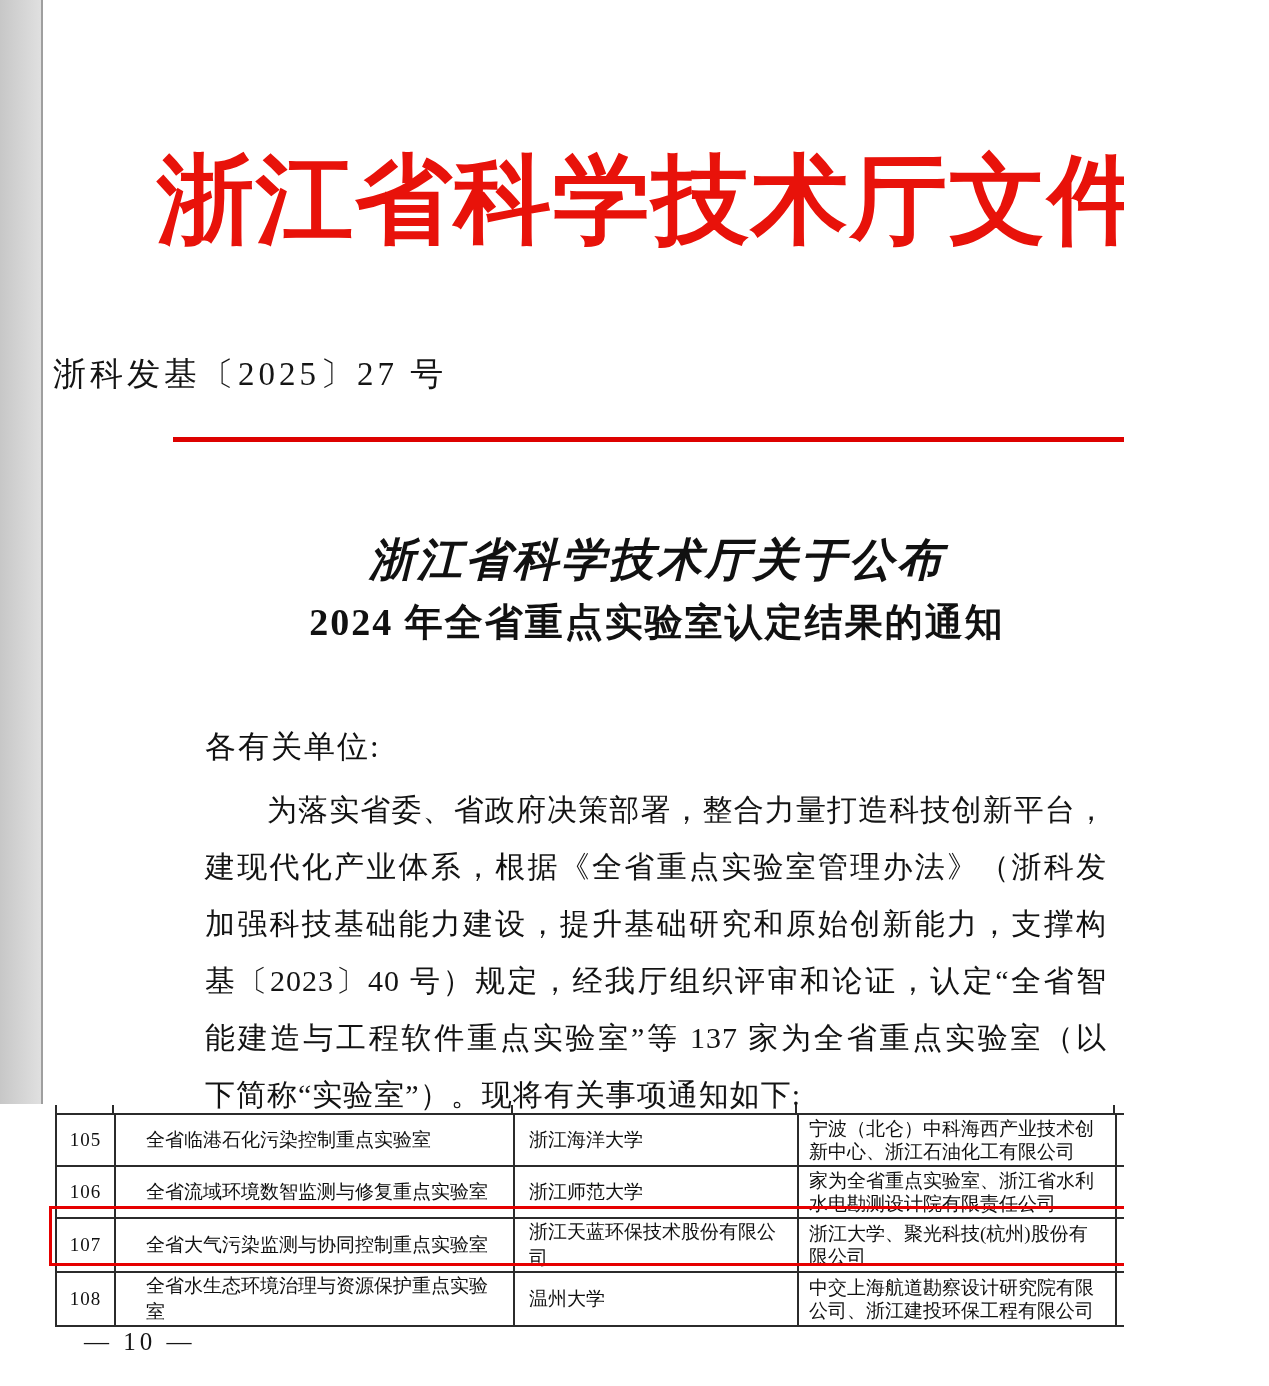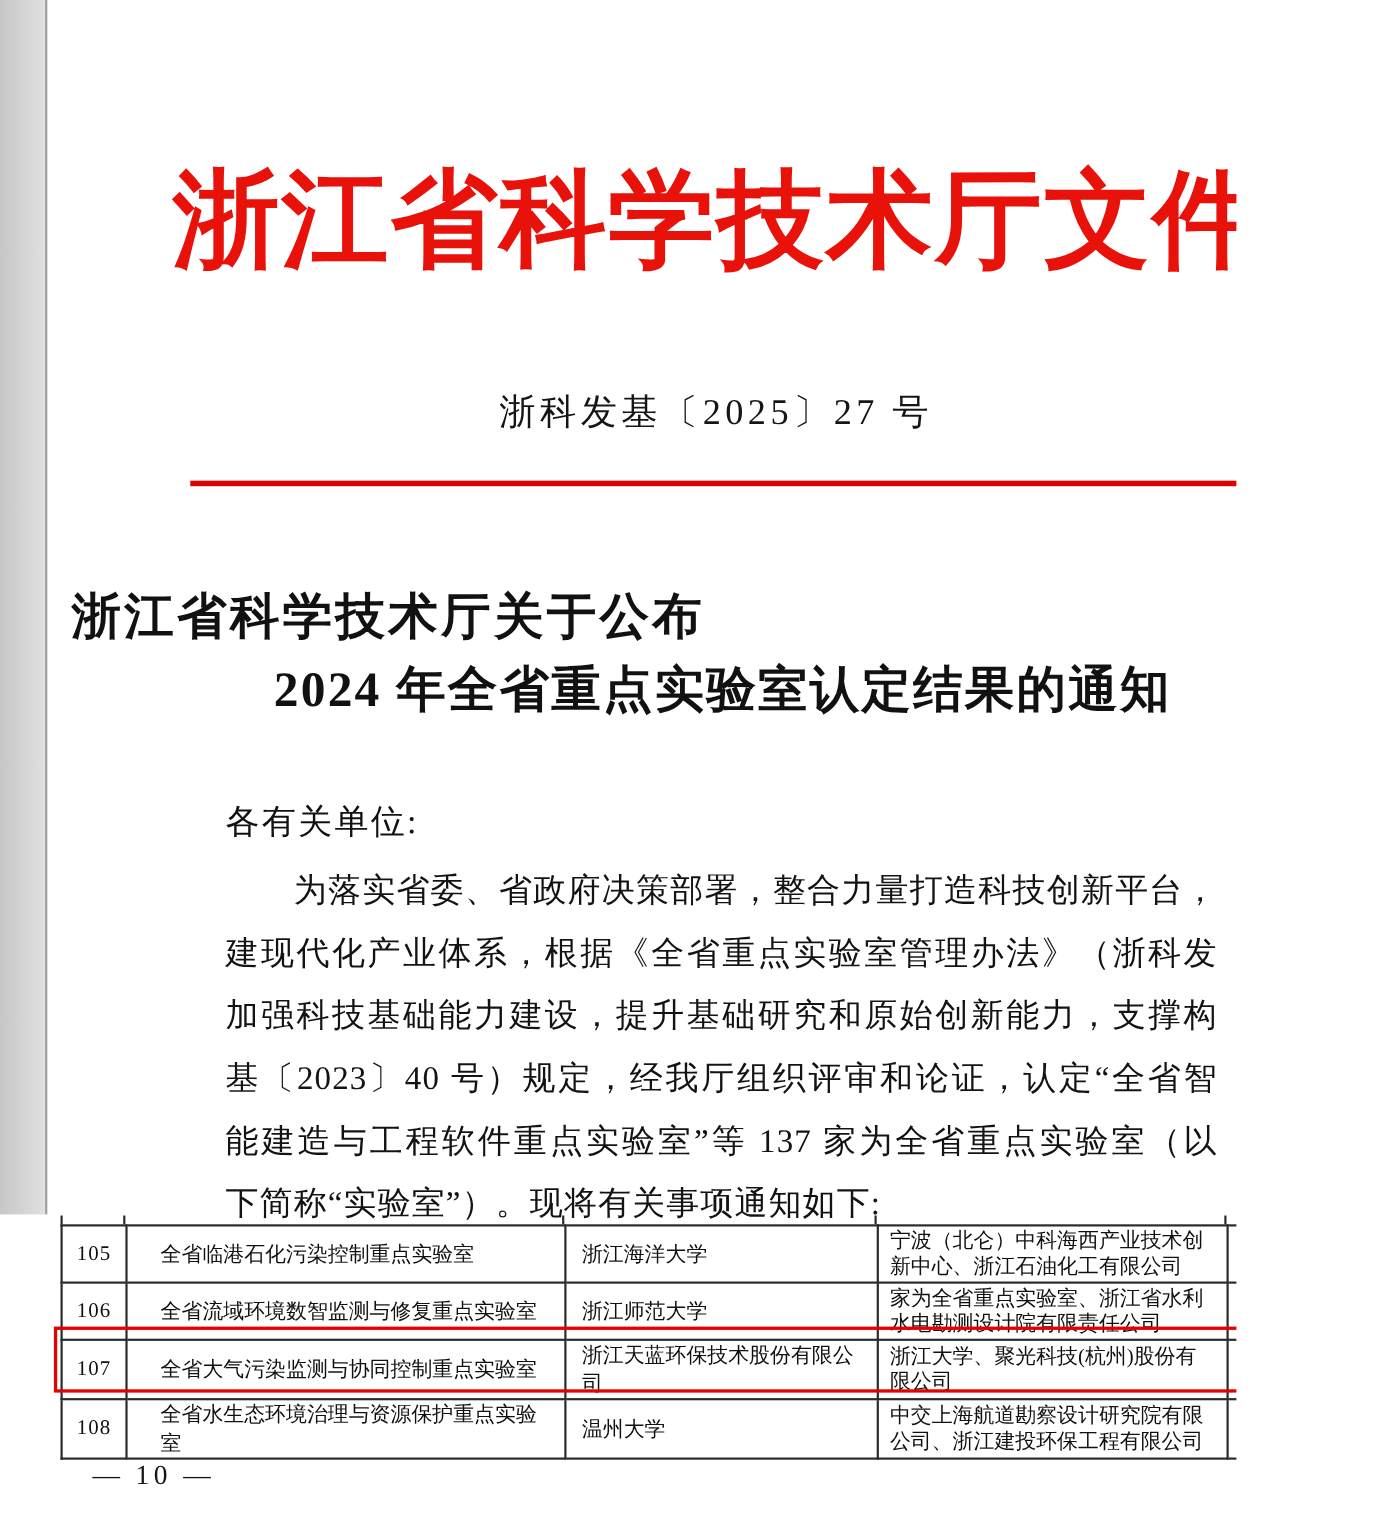--- a/index.html
+++ b/index.html
@@ -11,28 +11,28 @@
   .edge-left  { position:absolute; left:0; top:0; width:43px; height:1104px;
                 background:linear-gradient(to right,#c7c7c7,#e0e0e0); border-right:2px solid #9f9f9f; }
   .edge-right { position:absolute; left:1247px; top:0; width:22px; height:1104px;
                 background:linear-gradient(to left,#c9c9c9,#e6e6e6); border-left:2px solid #b3b3b3; }
 
   
   .letterhead-title { position:absolute; left:43px; top:148px; width:1206px; padding-left:12px;
                       text-align:center; font-size:97px; line-height:1.1; font-weight:900;
                       color:#e8120a; letter-spacing:2px; }
   .doc-number { position:absolute; left:43px; top:352px; width:1206px; padding-left:10px;
-                text-align:center; font-size:33px; color:#151515; letter-spacing:4px; }
+                text-align:left; font-size:33px; color:#151515; letter-spacing:4px; }
   .red-rule { position:absolute; left:173px; top:437px; width:993px; height:5px; background:#dd0100; }
 
   
   .notice-line1 { position:absolute; left:43px; top:530px; width:1206px; padding-left:22px;
-                  text-align:left; font-size:45px; font-weight:700; letter-spacing:3px; }
+                  text-align:center; font-size:45px; font-weight:700; letter-spacing:3px;font-style:italic; }
   .notice-line2 { position:absolute; left:43px; top:597px; width:1206px; padding-left:22px;
-                  text-align:center; font-size:45px; font-weight:700; letter-spacing:2px; }
+                  text-align:center; font-size:38px; font-weight:700; letter-spacing:2px; }
 
   
   .salutation { position:absolute; left:205px; top:726px; font-size:31px; letter-spacing:2px; }
   .body-block { position:absolute; left:205px; top:781px; width:902px; }
   .body-line  { font-size:30px; line-height:57px; height:57px; white-space:nowrap;
                 text-align:justify; text-align-last:justify; letter-spacing:1px; color:#131313; }
   .body-line.first { padding-left:62px; }
   .body-line.last  { text-align-last:left; }
 
   

